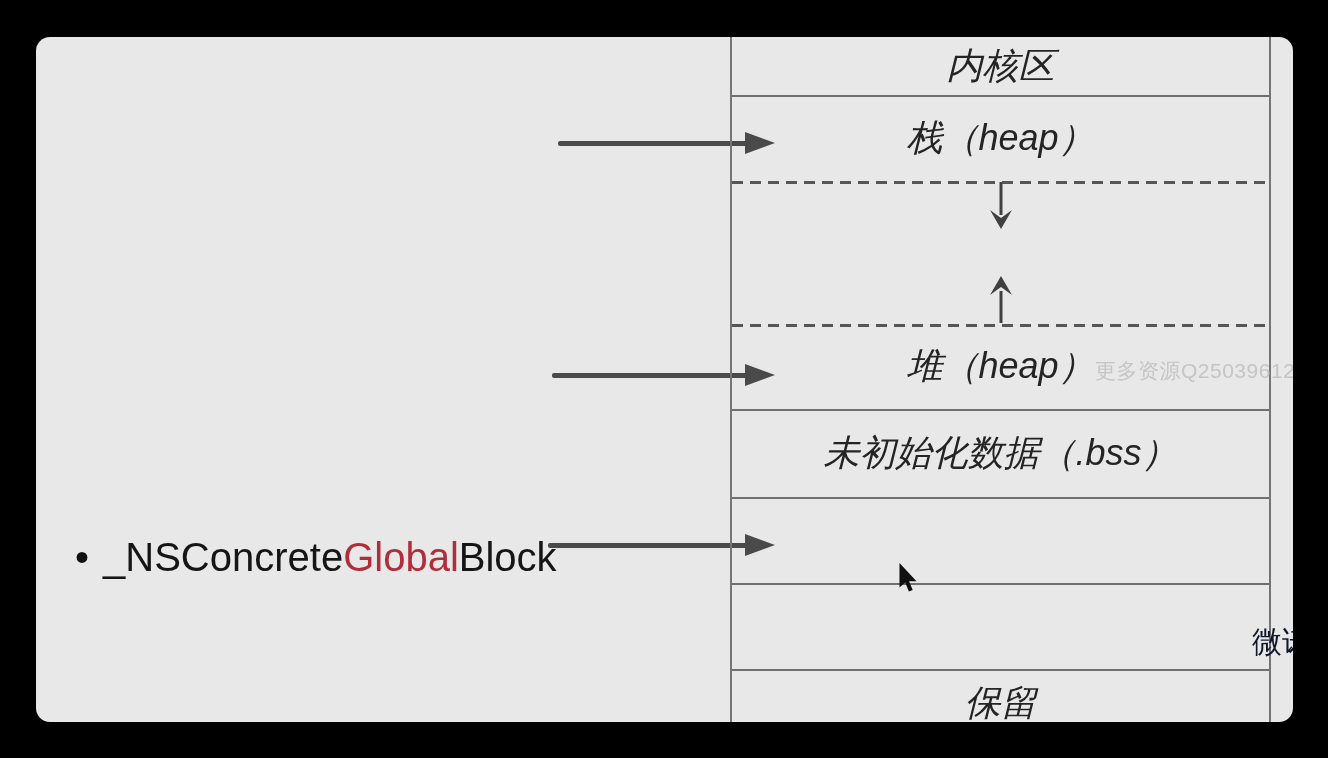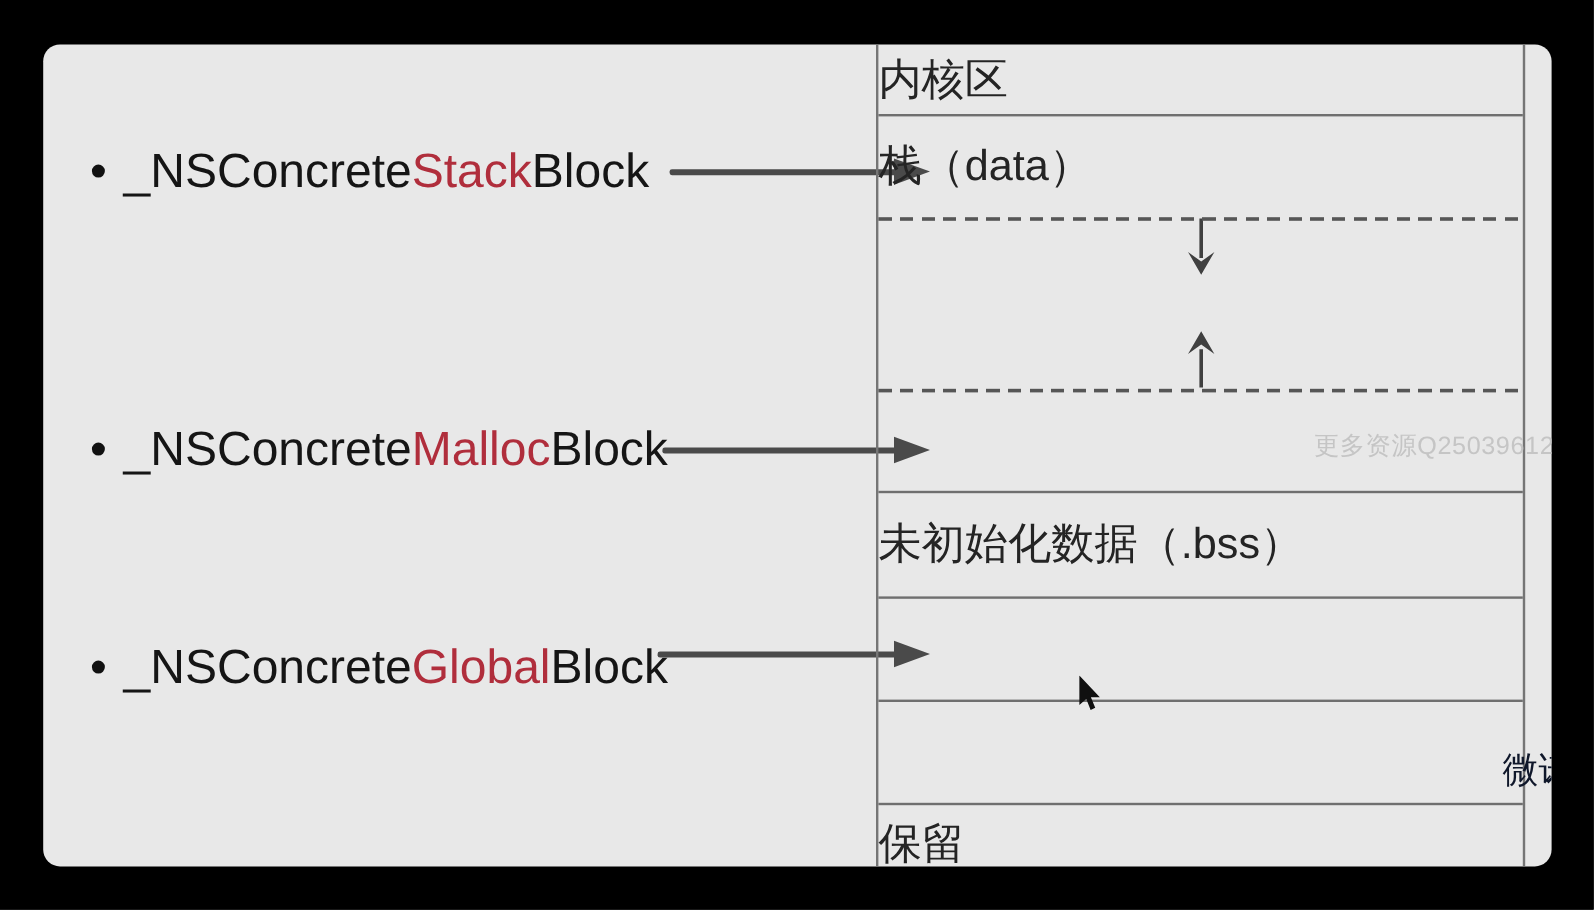--- a/index.html
+++ b/index.html
@@ -19,46 +19,40 @@
   .harrow { position:absolute; height:22px; }
   .harrow .shaft { position:absolute; left:0; top:9px; height:5px; background:#4a4a4a; border-radius:2px; }
   .harrow .head  { position:absolute; top:0; width:0; height:0;
                    border-top:11px solid transparent; border-bottom:11px solid transparent;
                    border-left:30px solid #4a4a4a; }
 
   
   #memtable { position:absolute; left:694px; top:0; width:541px; height:685px;
               border-left:2px solid #757575; border-right:2px solid #757575; }
   .row { position:absolute; left:0; width:100%; display:flex; align-items:center;
-         font-size:36px; color:#242424; white-space:nowrap; }
+         justify-content:center; font-size:36px; color:#242424; white-space:nowrap;font-style:italic; }
   .line { position:absolute; left:0; width:100%; height:2px; background:#6f6f6f; }
   .dline { position:absolute; left:0; width:100%; height:3px;
            background:repeating-linear-gradient(to right,#565656 0 11px,transparent 11px 18px); }
 
   .vgrow-svg { position:absolute; left:0; top:144px; width:537px; height:143px; }
 
   .wm-center { position:absolute; left:1059px; top:320px; font-size:21px; color:#c5c5c5;
                letter-spacing:0.5px; white-space:nowrap; }
   .wm-edge   { position:absolute; left:1216px; top:585px; font-size:30px; color:#0f172a;
                white-space:nowrap;font-family:Liberation Serif, serif; }
 
   .cursor-svg { position:absolute; left:861px; top:526px; width:22px; height:32px; }
 </style>
 </head>
 <body>
 
 <div id="stage">
   <div id="panel">
 
-    <div class="bullet-item" style="top:106px">
-      <span class="dot">•</span><span>_NSConcrete</span><span class="hl">Stack</span><span>Block</span>
-    </div>
-    <div class="bullet-item" style="top:338px">
-      <span class="dot">•</span><span>_NSConcrete</span><span class="hl">Malloc</span><span>Block</span>
-    </div>
     <div class="bullet-item" style="top:520px">
       <span class="dot">•</span><span>_NSConcrete</span><span class="hl">Global</span><span>Block</span>
     </div>
 
     <div class="harrow" style="left:522px; top:95px;  width:217px">
       <span class="shaft" style="width:190px"></span>
         <span class="head" style="left:187px"></span>
     </div>
     <div class="harrow" style="left:516px; top:327px; width:223px">
       <span class="shaft" style="width:196px"></span>
@@ -67,30 +61,33 @@
     <div class="harrow" style="left:512px; top:497px; width:227px">
       <span class="shaft" style="width:200px"></span>
         <span class="head" style="left:197px"></span>
     </div>
 
     <div id="memtable">
       <div class="row" style="top:0;   height:58px">
           <span>内核区</span>
         </div>
       <div class="row" style="top:58px; height:86px">
-          <span>栈（data）</span>
+          <span>栈（heap）</span>
         </div>
 
       <svg class="vgrow-svg" viewBox="0 0 537 143">
         <path d="M269 1 L269 34" stroke="#404040" stroke-width="3" fill="none"></path>
         <polygon points="269,48 258,29 269,37 280,29" fill="#404040"></polygon>
         <path d="M269 142 L269 110" stroke="#404040" stroke-width="3" fill="none"></path>
         <polygon points="269,95 258,114 269,106 280,114" fill="#404040"></polygon>
       </svg>
 
+      <div class="row" style="top:287px; height:85px">
+          <span>堆（heap）</span>
+        </div>
       <div class="row" style="top:372px; height:88px">
           <span>未初始化数据（.bss）</span>
         </div>
       <div class="row" style="top:632px; height:40px; align-items:flex-start; padding-top:10px">
           <span>保留</span>
         </div>
 
       <div class="line" style="top:58px"></div>
       <div class="dline" style="top:144px"></div>
       <div class="dline" style="top:287px"></div>

